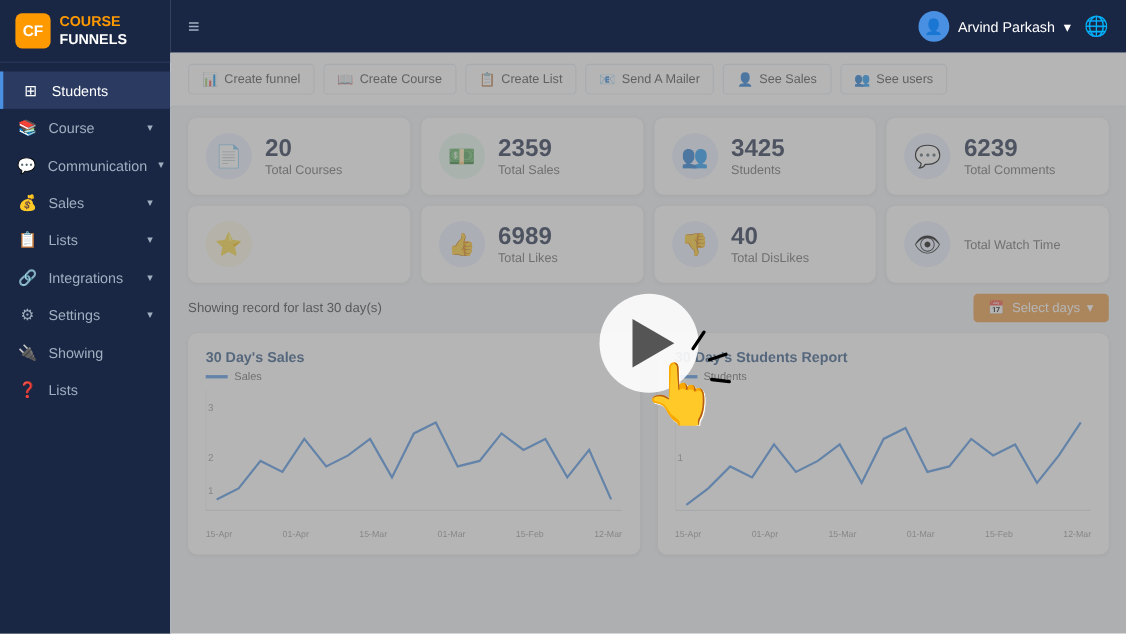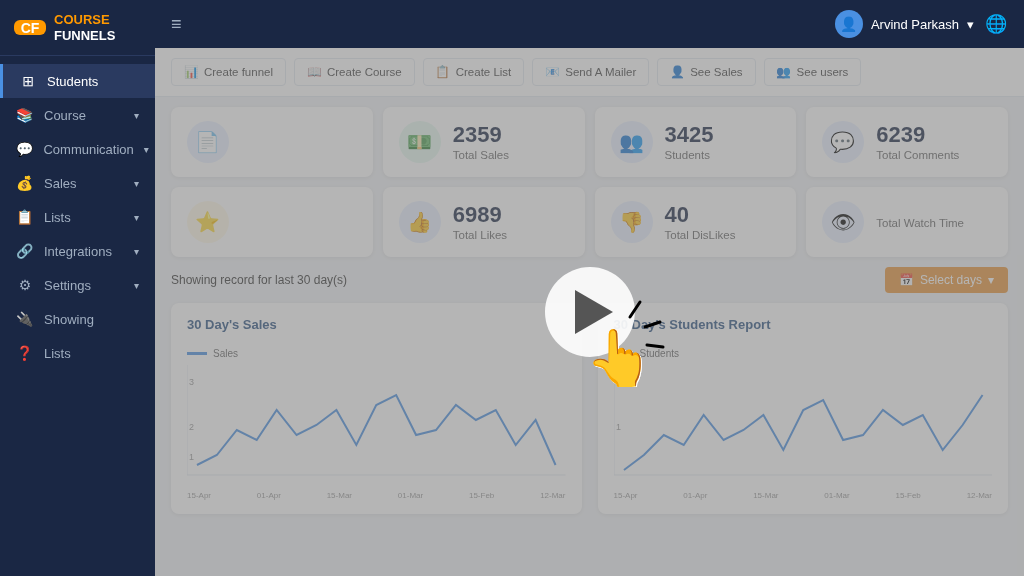--- a/index.html
+++ b/index.html
@@ -8,21 +8,21 @@
     
     .sidebar {
       position: absolute; left: 0; top: 0; width: 155px; height: 576px;
       background: #1a2744; color: #fff; display: flex; flex-direction: column;
     }
     .sidebar-logo {
       padding: 12px 14px; display: flex; align-items: center; gap: 8px;
       background: #1a2744; border-bottom: 1px solid #2a3a60;
     }
     .logo-icon {
-      width: 32px; height: 15px; background: #f90; border-radius: 6px;
+      width: 32px; height: 32px; background: #f90; border-radius: 6px;
       display: flex; align-items: center; justify-content: center; font-weight: bold; color: #fff; font-size: 14px;
     }
     .logo-text { font-size: 13px; font-weight: 700; color: #fff; line-height: 1.2; }
     .logo-text span { color: #f90; }
 
     .sidebar-nav { flex: 1; padding-top: 8px; }
     .sidebar-item {
       display: flex; align-items: center; gap: 10px; padding: 9px 16px;
       cursor: pointer; font-size: 13px; color: #a0aec0; position: relative;
     }
@@ -82,21 +82,21 @@
     
     .charts-section { padding: 0 16px 10px; }
     .charts-header { display: flex; align-items: center; justify-content: space-between; margin-bottom: 10px; }
     .charts-title { font-size: 12px; color: #333; font-weight: 500; }
     .select-days-btn {
       background: #e8963a; color: #fff; border: none; border-radius: 4px;
       padding: 6px 14px; font-size: 12px; cursor: pointer; display: flex; align-items: center; gap: 6px;
     }
     .charts-row { display: grid; grid-template-columns: 1fr 1fr; gap: 16px; }
     .chart-card { background: #fff; border-radius: 8px; padding: 14px 16px; box-shadow: 0 1px 4px rgba(0,0,0,0.08); }
-    .chart-title { font-size: 13px; font-weight: 600; color: #2c5282; margin-bottom: 16px; }
+    .chart-title { font-size: 13px; font-weight: 600; color: #2c5282; margin-bottom: 5px; }
 
     
     .chart-svg { width: 100%; height: 120px; }
 
     
     .video-overlay {
       position: absolute; top: 0; left: 0; right: 0; bottom: 0;
       background: rgba(120,120,120,0.55); display: flex; align-items: center; justify-content: center;
       z-index: 100; pointer-events: none;
     }
@@ -208,20 +208,24 @@
     <button class="action-btn">
       <span class="btn-icon">👥</span>
       <span>See users</span>
     </button>
   </div>
 
   <div class="stats-grid">
     <div class="stat-card">
       <div class="stat-icon-wrap" style="background:#e8f0fe;">
         <span class="stat-icon">📄</span>
+      </div>
+      <div class="stat-info">
+        <div class="stat-number">20</div>
+        <div class="stat-label">Total Courses</div>
       </div>
     </div>
     <div class="stat-card">
       <div class="stat-icon-wrap" style="background:#e6f9f0;">
         <span class="stat-icon">💵</span>
       </div>
       <div class="stat-info">
         <div class="stat-number">2359</div>
         <div class="stat-label">Total Sales</div>
       </div>

